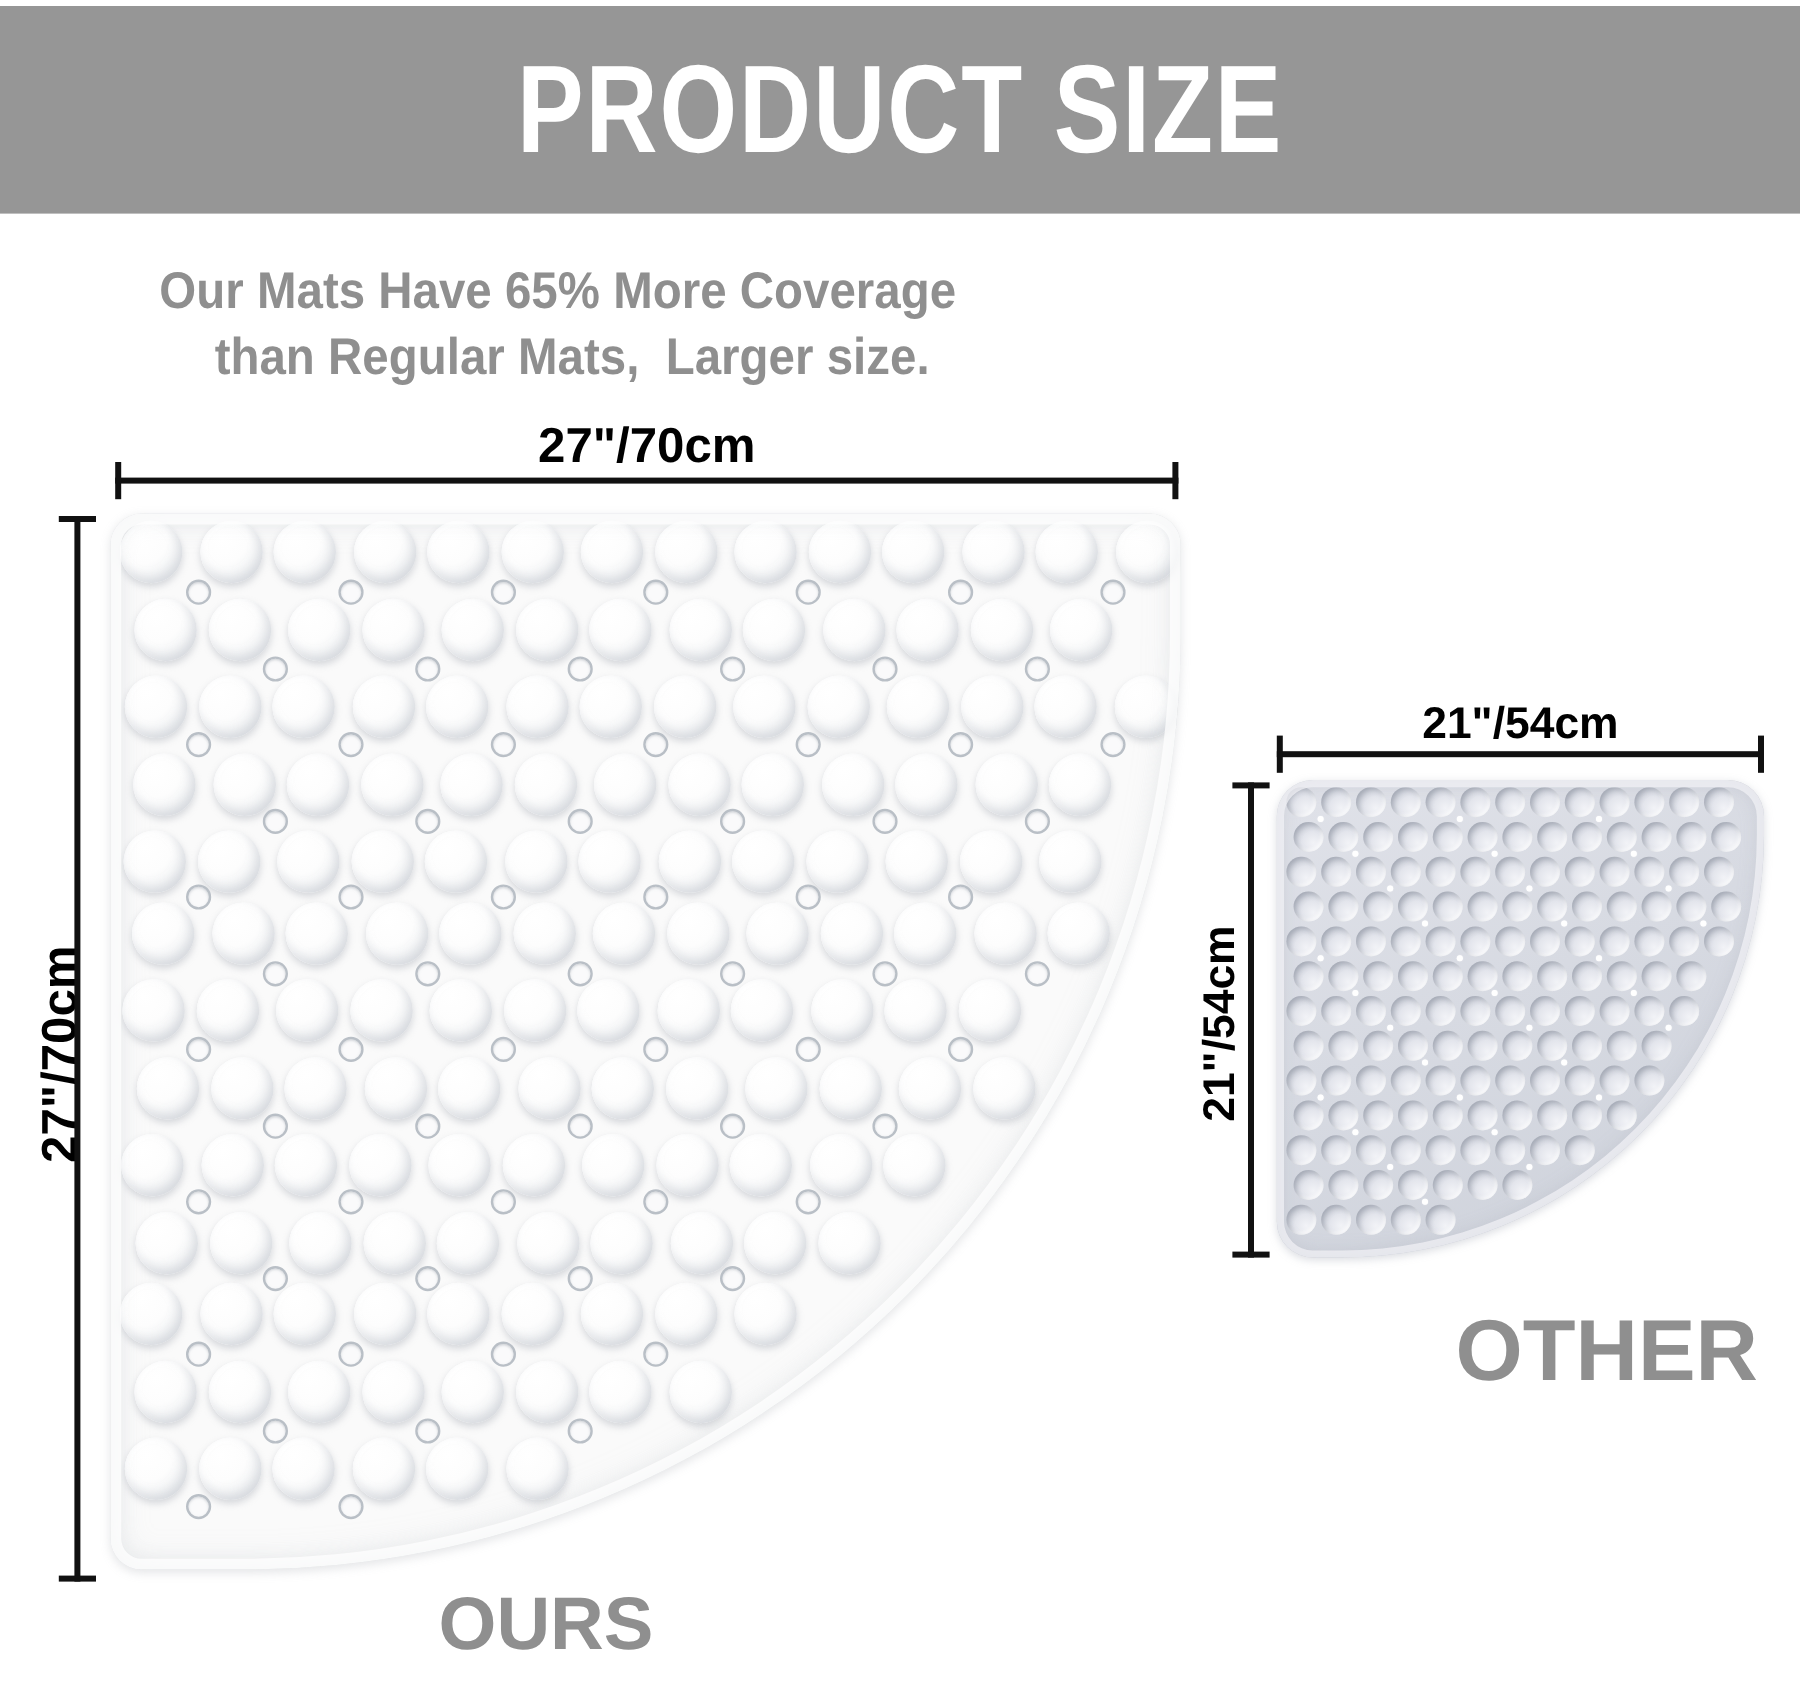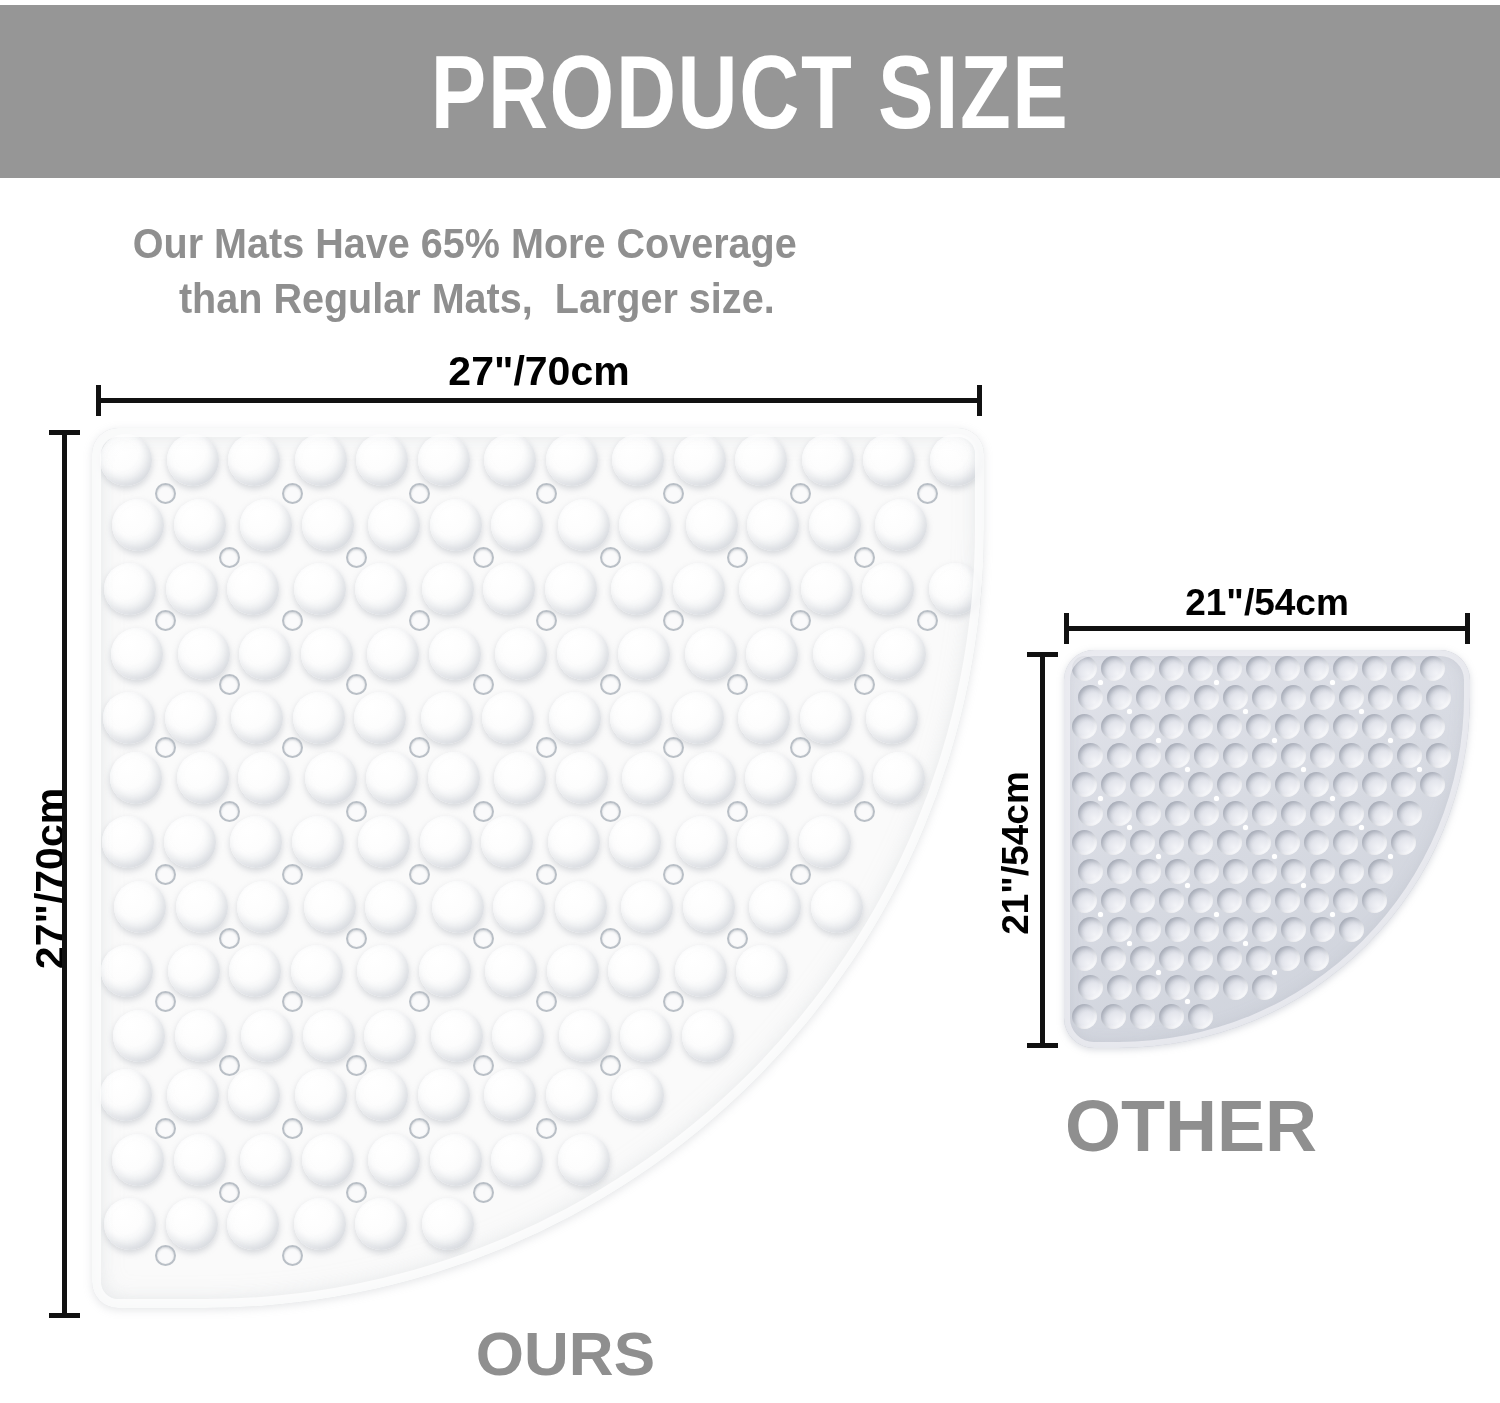--- a/index.html
+++ b/index.html
@@ -369,21 +369,21 @@
       <div class="hole" style="left: 317.25px; top: 690.25px; width: 17px; height: 17px;"></div>
       <div class="hole" style="left: 444.25px; top: 690.25px; width: 17px; height: 17px;"></div>
       <div class="hole" style="left: 126.75px; top: 753.75px; width: 17px; height: 17px;"></div>
       <div class="hole" style="left: 253.75px; top: 753.75px; width: 17px; height: 17px;"></div>
       <div class="hole" style="left: 380.75px; top: 753.75px; width: 17px; height: 17px;"></div>
       <div class="hole" style="left: 63.25px; top: 817.25px; width: 17px; height: 17px;"></div>
       <div class="hole" style="left: 190.25px; top: 817.25px; width: 17px; height: 17px;"></div>
     </div>
 </div>
 
-<div class="caption" style="left:255px;top:1318px;width:400px;text-align:right;font-size:62px;">OURS</div>
+<div class="caption" style="left:255px;top:1318px;width:400px;text-align:center;font-size:62px;">OURS</div>
 
 <div class="dim-label" style="left:1064px;top:582px;width:406px;text-align:center;font-size:37px;">21"/54cm</div>
 
 <div class="dim-h" style="left:1064px;top:626px;width:406px;"></div>
 
 <div class="dim-label vert" style="left:896px;top:832px;width:240px;text-align:center;font-size:37px;transform:rotate(-90deg);">21"/54cm</div>
 
 <div class="dim-v" style="left:1040px;top:652px;height:396px;"></div>
 
 <div class="mat-other">
@@ -557,13 +557,13 @@
       <div class="dot-o" style="left: 150px; top: 262px; width: 5px; height: 5px;"></div>
       <div class="dot-o" style="left: 266px; top: 262px; width: 5px; height: 5px;"></div>
       <div class="dot-o" style="left: 63px; top: 291px; width: 5px; height: 5px;"></div>
       <div class="dot-o" style="left: 179px; top: 291px; width: 5px; height: 5px;"></div>
       <div class="dot-o" style="left: 92px; top: 320px; width: 5px; height: 5px;"></div>
       <div class="dot-o" style="left: 208px; top: 320px; width: 5px; height: 5px;"></div>
       <div class="dot-o" style="left: 121px; top: 349px; width: 5px; height: 5px;"></div>
     </div>
 </div>
 
-<div class="caption" style="left:1065px;top:1085px;width:400px;text-align:left;font-size:72px;">OTHER</div>
+<div class="caption" style="left:1065px;top:1085px;width:400px;text-align:right;font-size:72px;">OTHER</div>
 
 </body></html>

